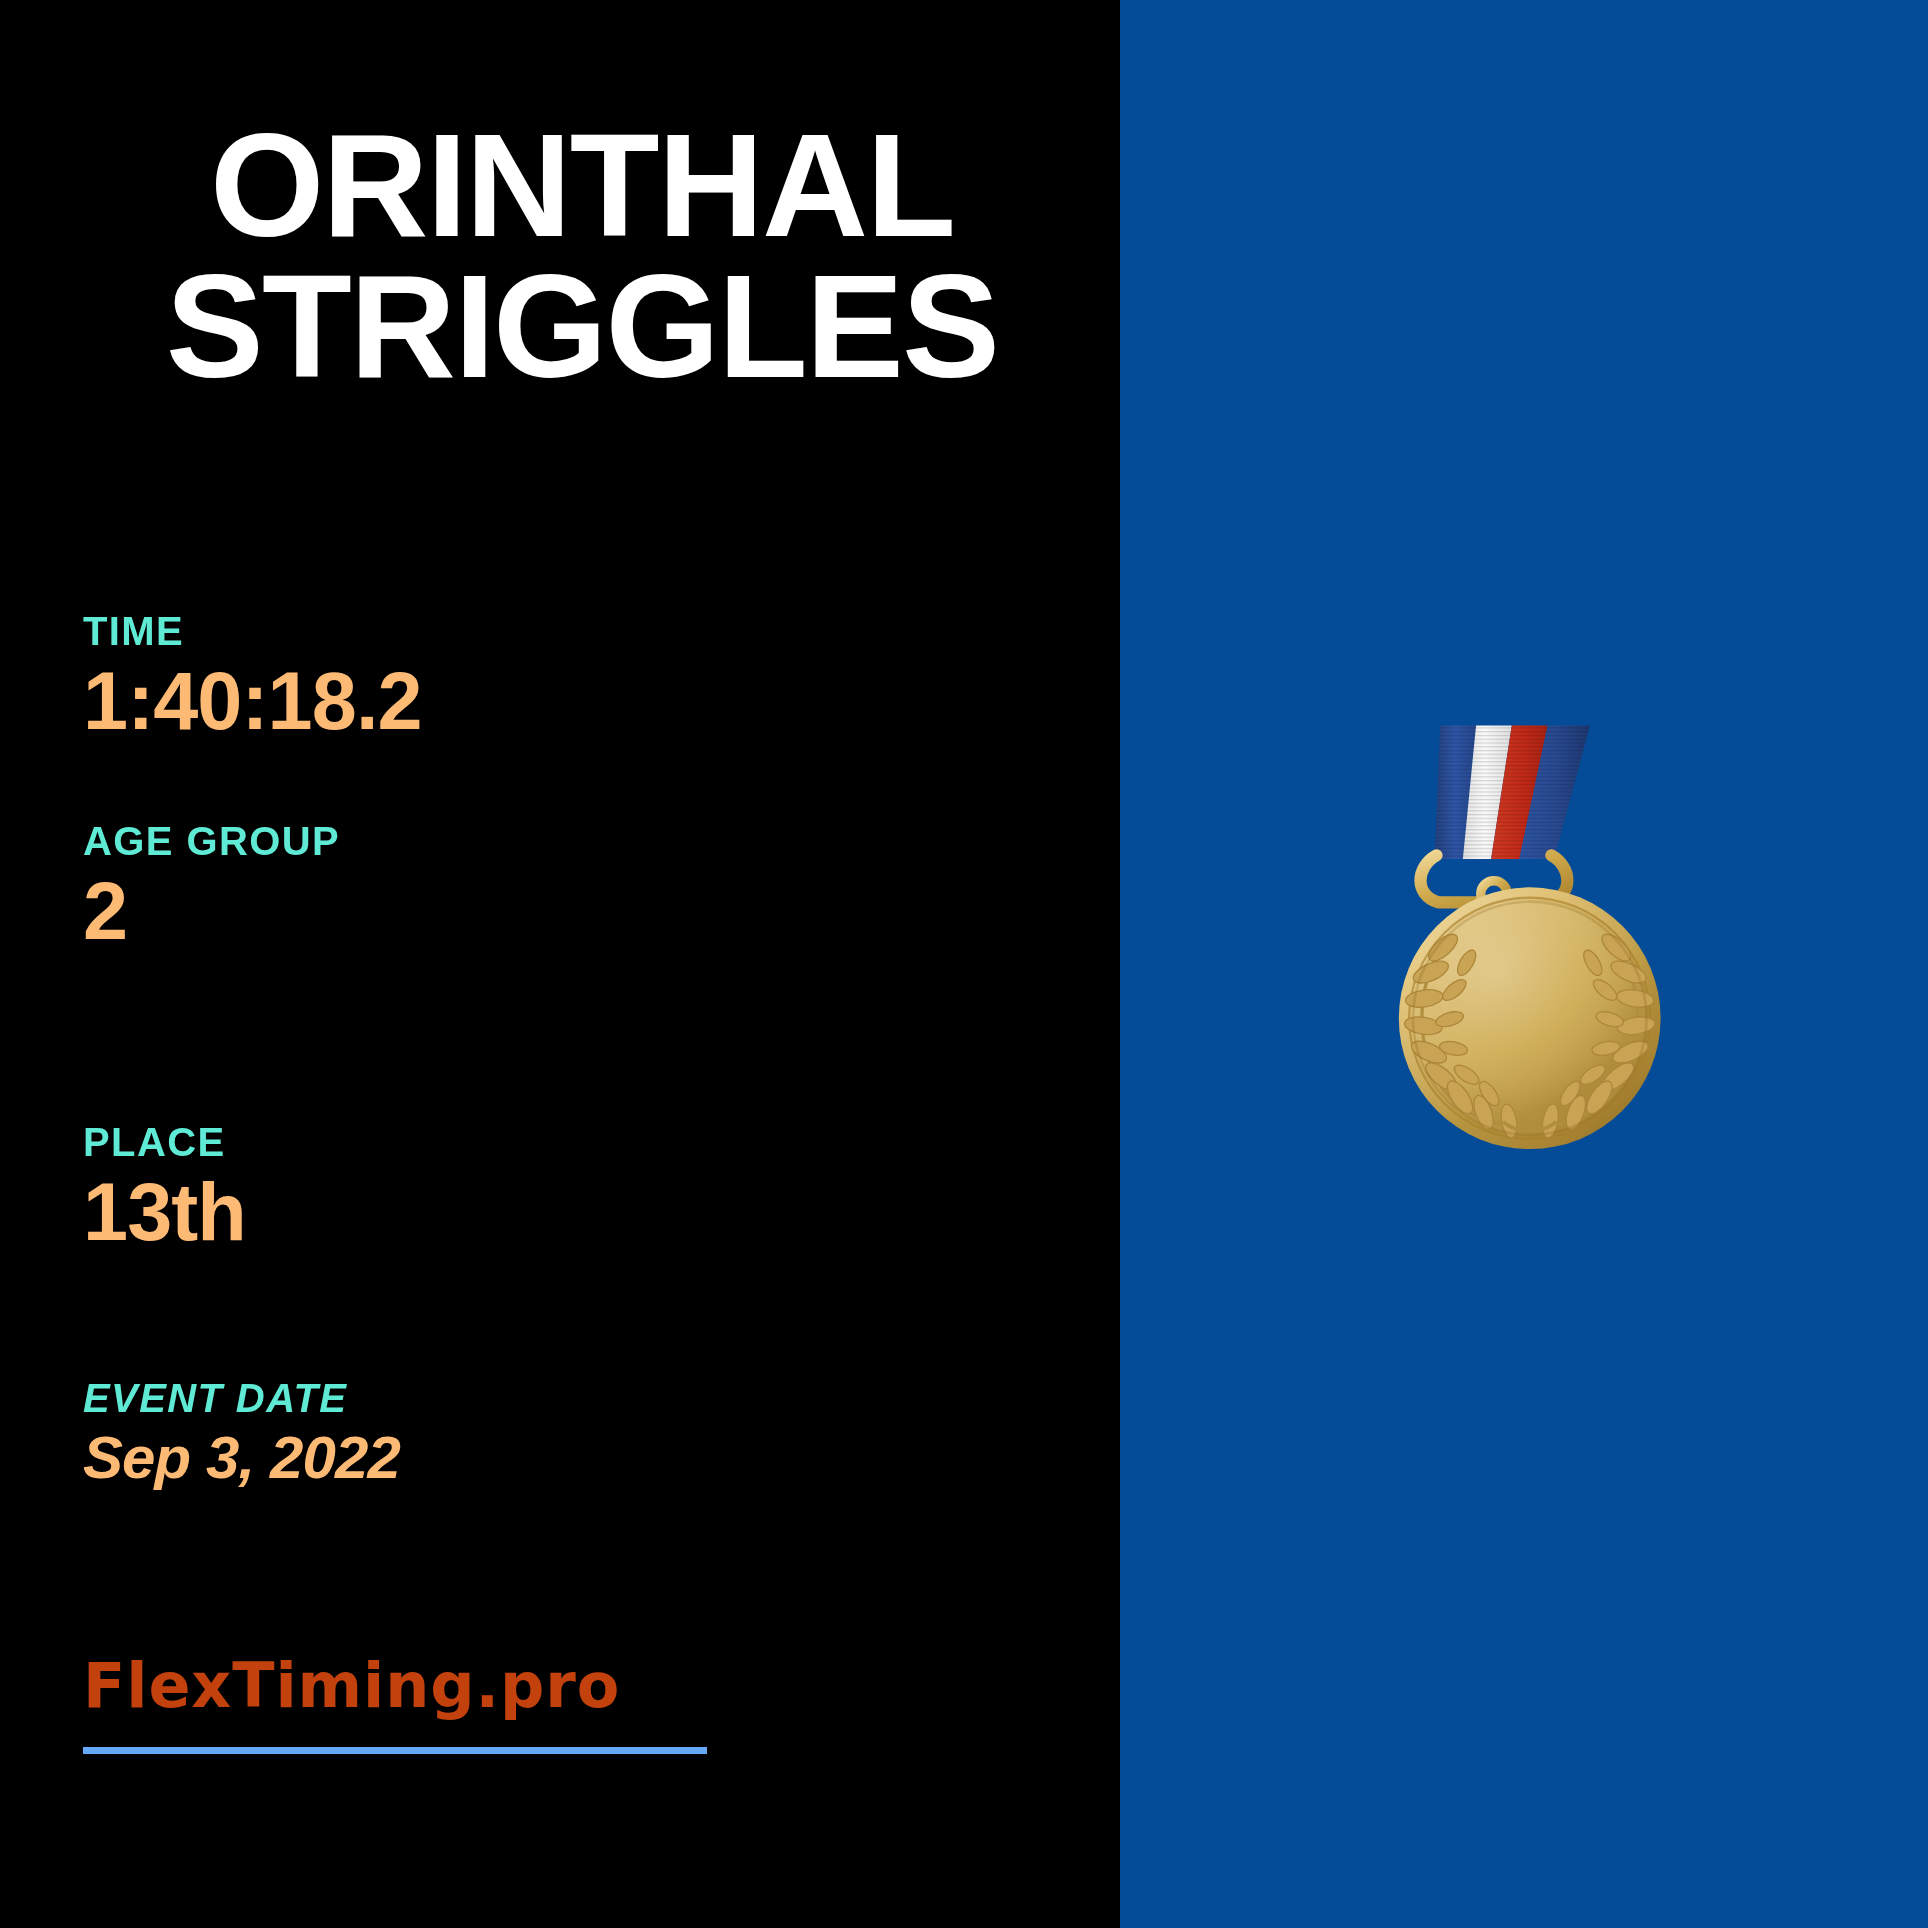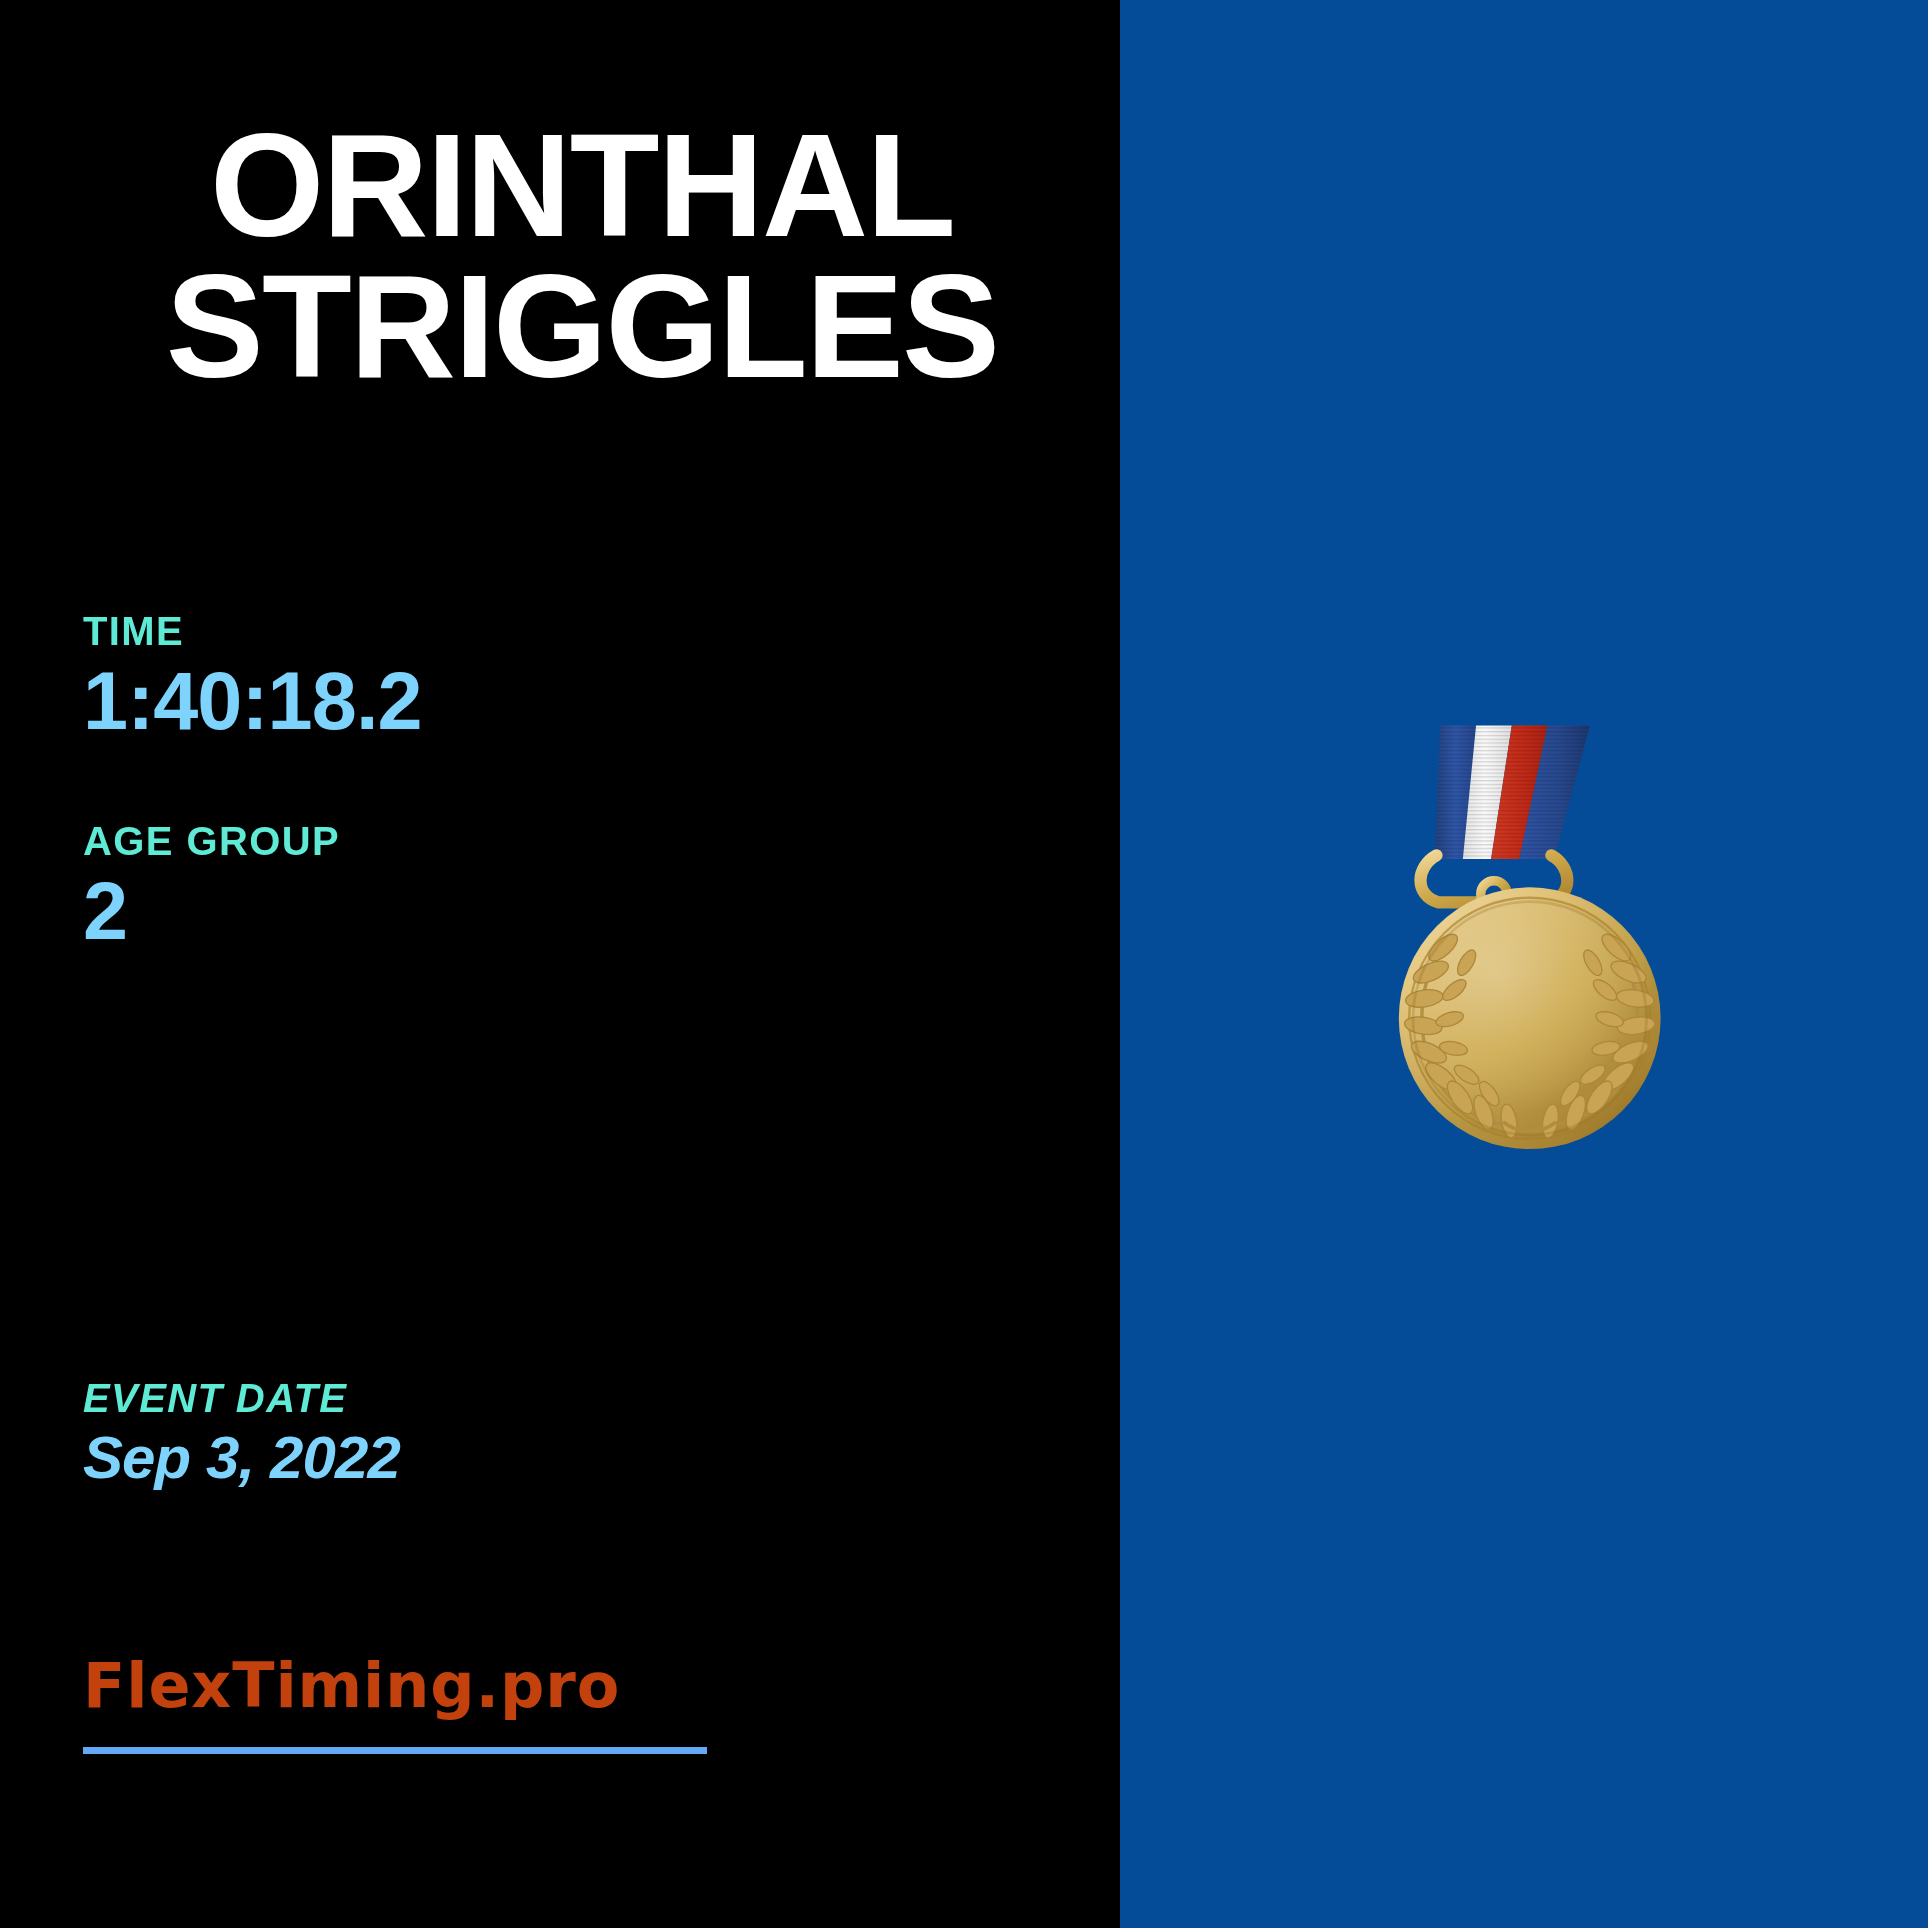--- a/index.html
+++ b/index.html
@@ -62,21 +62,21 @@
     font-family: "Liberation Sans", sans-serif;
     font-weight: 700;
     font-size: 40px;
     letter-spacing: 1.4px;
     line-height: 1.05;
     margin-bottom: 7.5px;
     white-space: nowrap;
   }
   .stat-value {
     display: block;
-    color: #7dd3fc;
+    color: #fdba74;
     font-family: "Liberation Sans", sans-serif;
     font-weight: 700;
     font-size: 81px;
     line-height: 1.02;
     letter-spacing: -0.9px;
     white-space: nowrap;
   }
 
   #stat-time  { top: 610px; }
   #stat-age   { top: 820px; }
@@ -136,20 +136,24 @@
   <div class="stat" id="stat-time">
     <span class="stat-label">TIME</span>
     <span class="stat-value">1:40:18.2</span>
   </div>
 
   <div class="stat" id="stat-age">
     <span class="stat-label">AGE GROUP</span>
     <span class="stat-value">2</span>
   </div>
 
+  <div class="stat" id="stat-place">
+    <span class="stat-label">PLACE</span>
+    <span class="stat-value">13th</span>
+  </div>
 
   <div class="stat" id="stat-date">
     <span class="stat-label">EVENT DATE</span>
     <span class="stat-value">Sep 3, 2022</span>
   </div>
 
   <div class="logo-block">
     <span class="logo-text">FlexTiming.pro</span>
     <span class="logo-rule"></span>
   </div>

